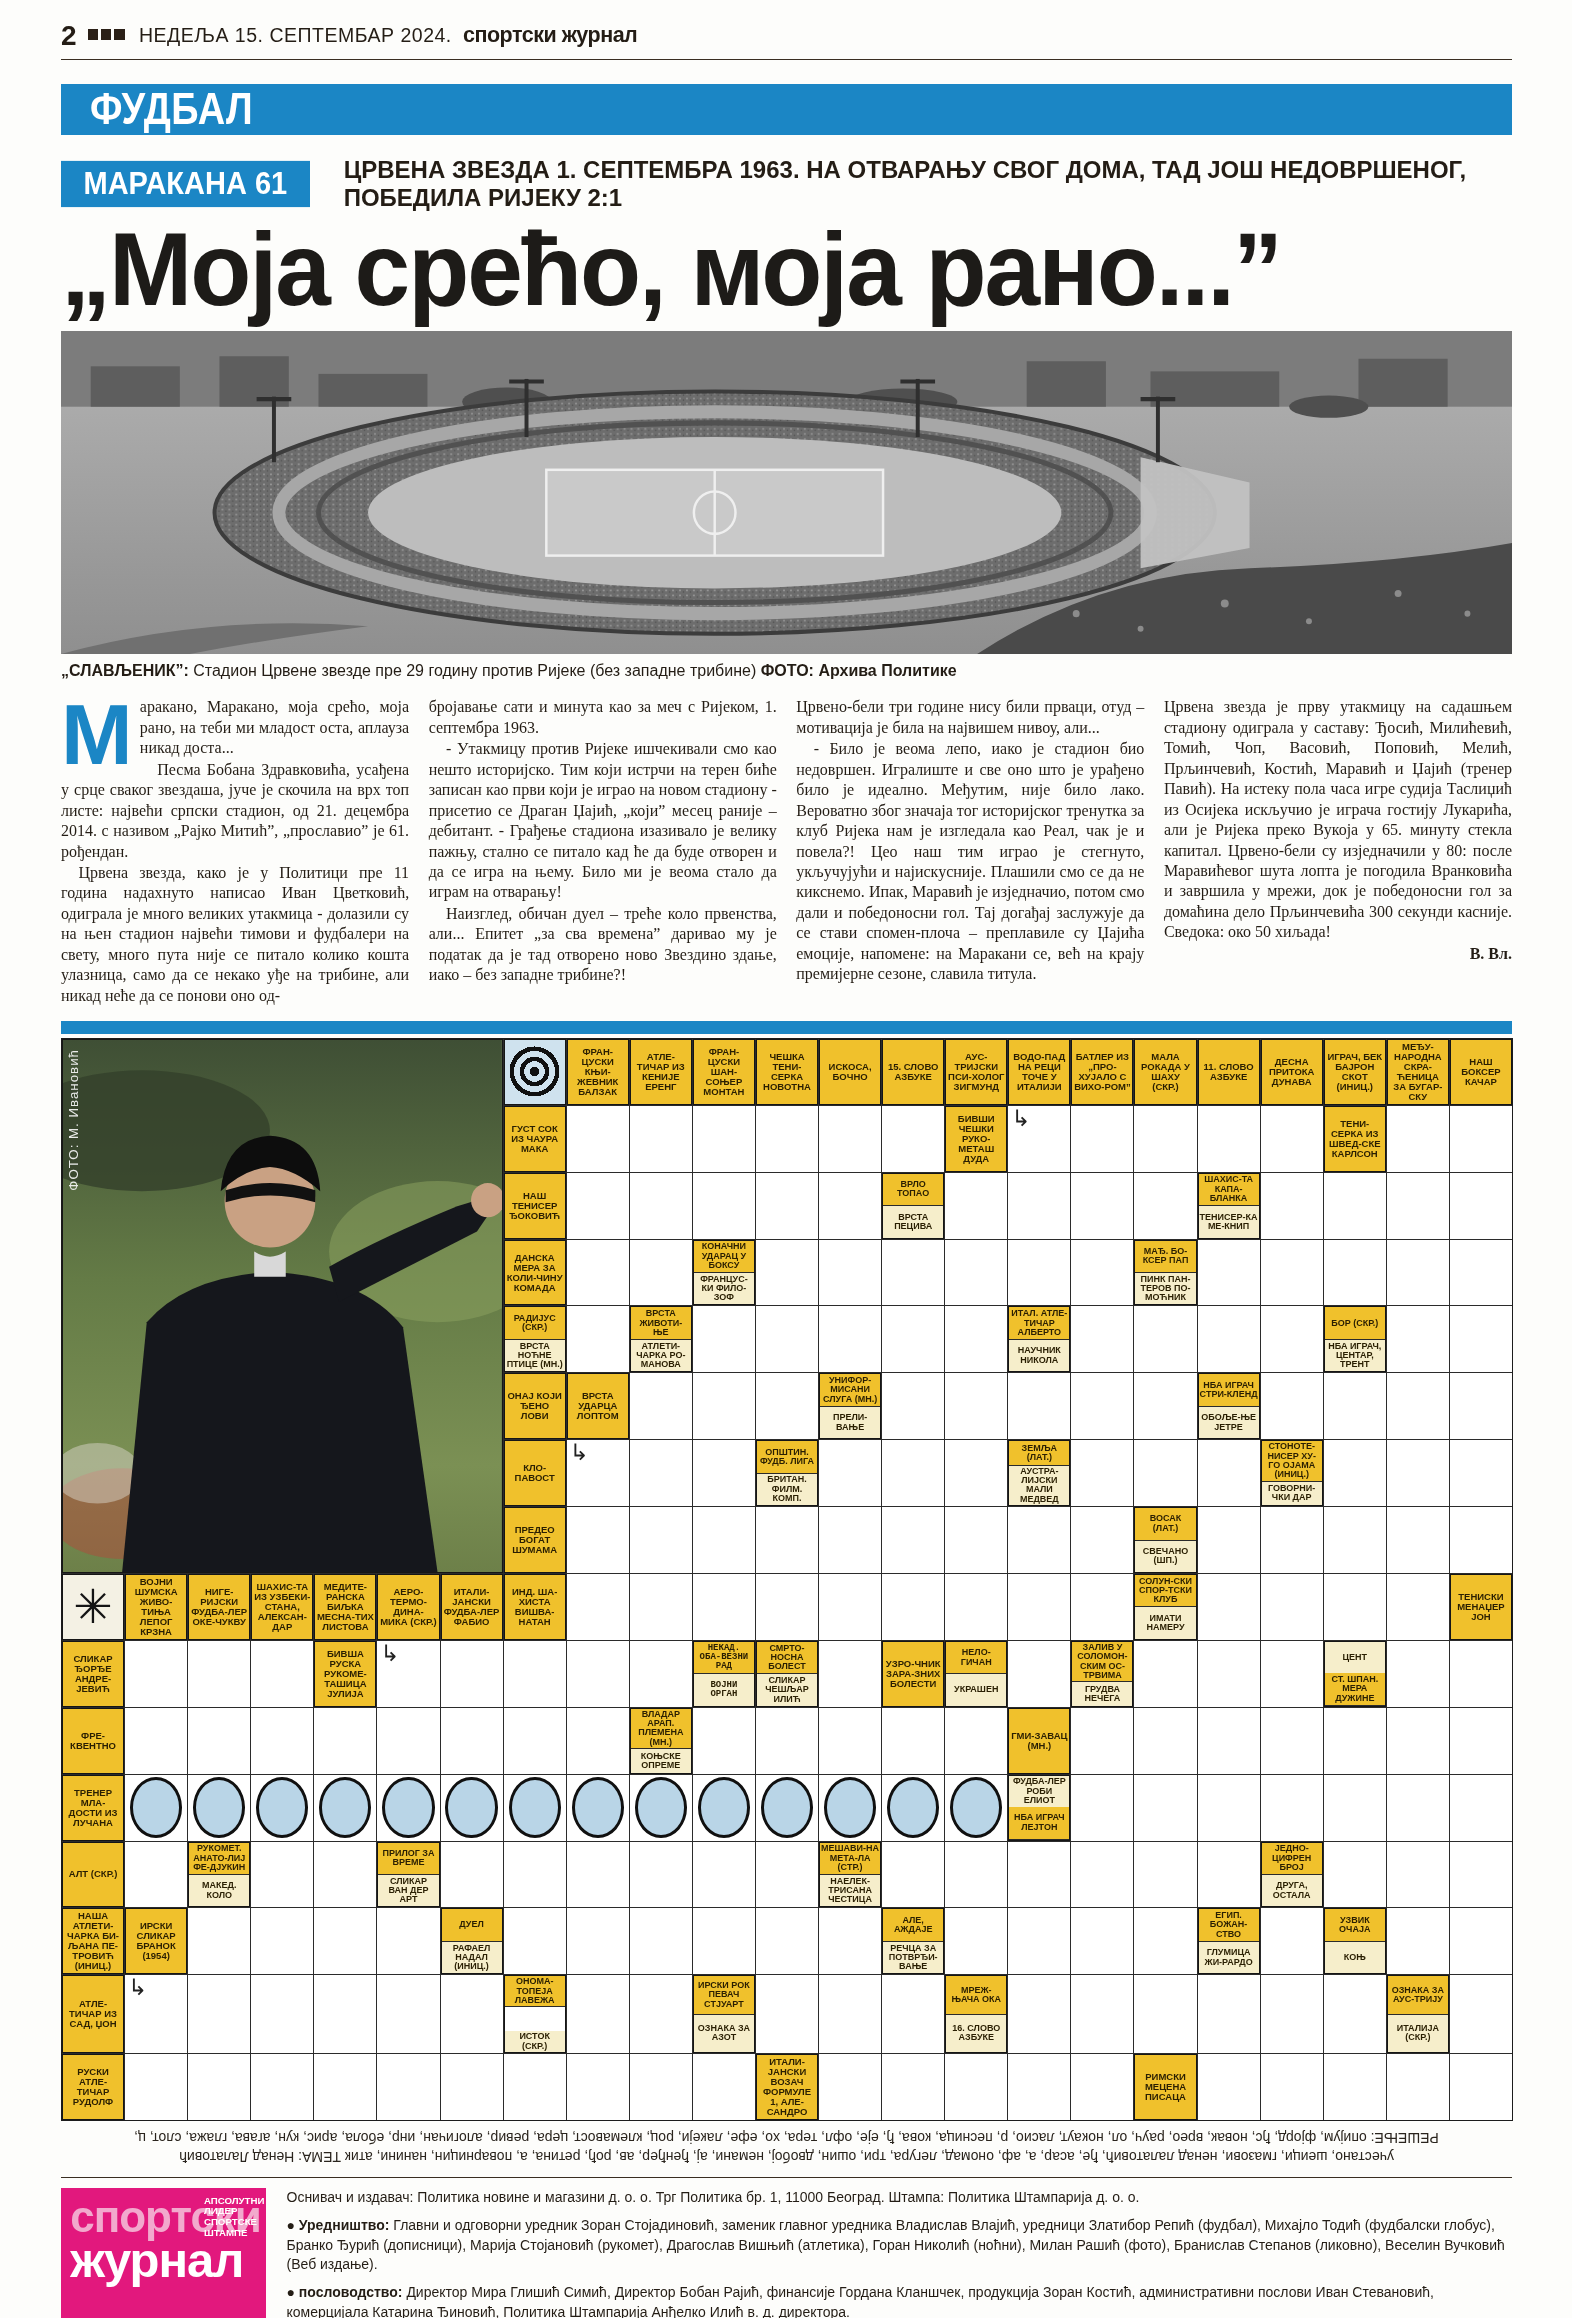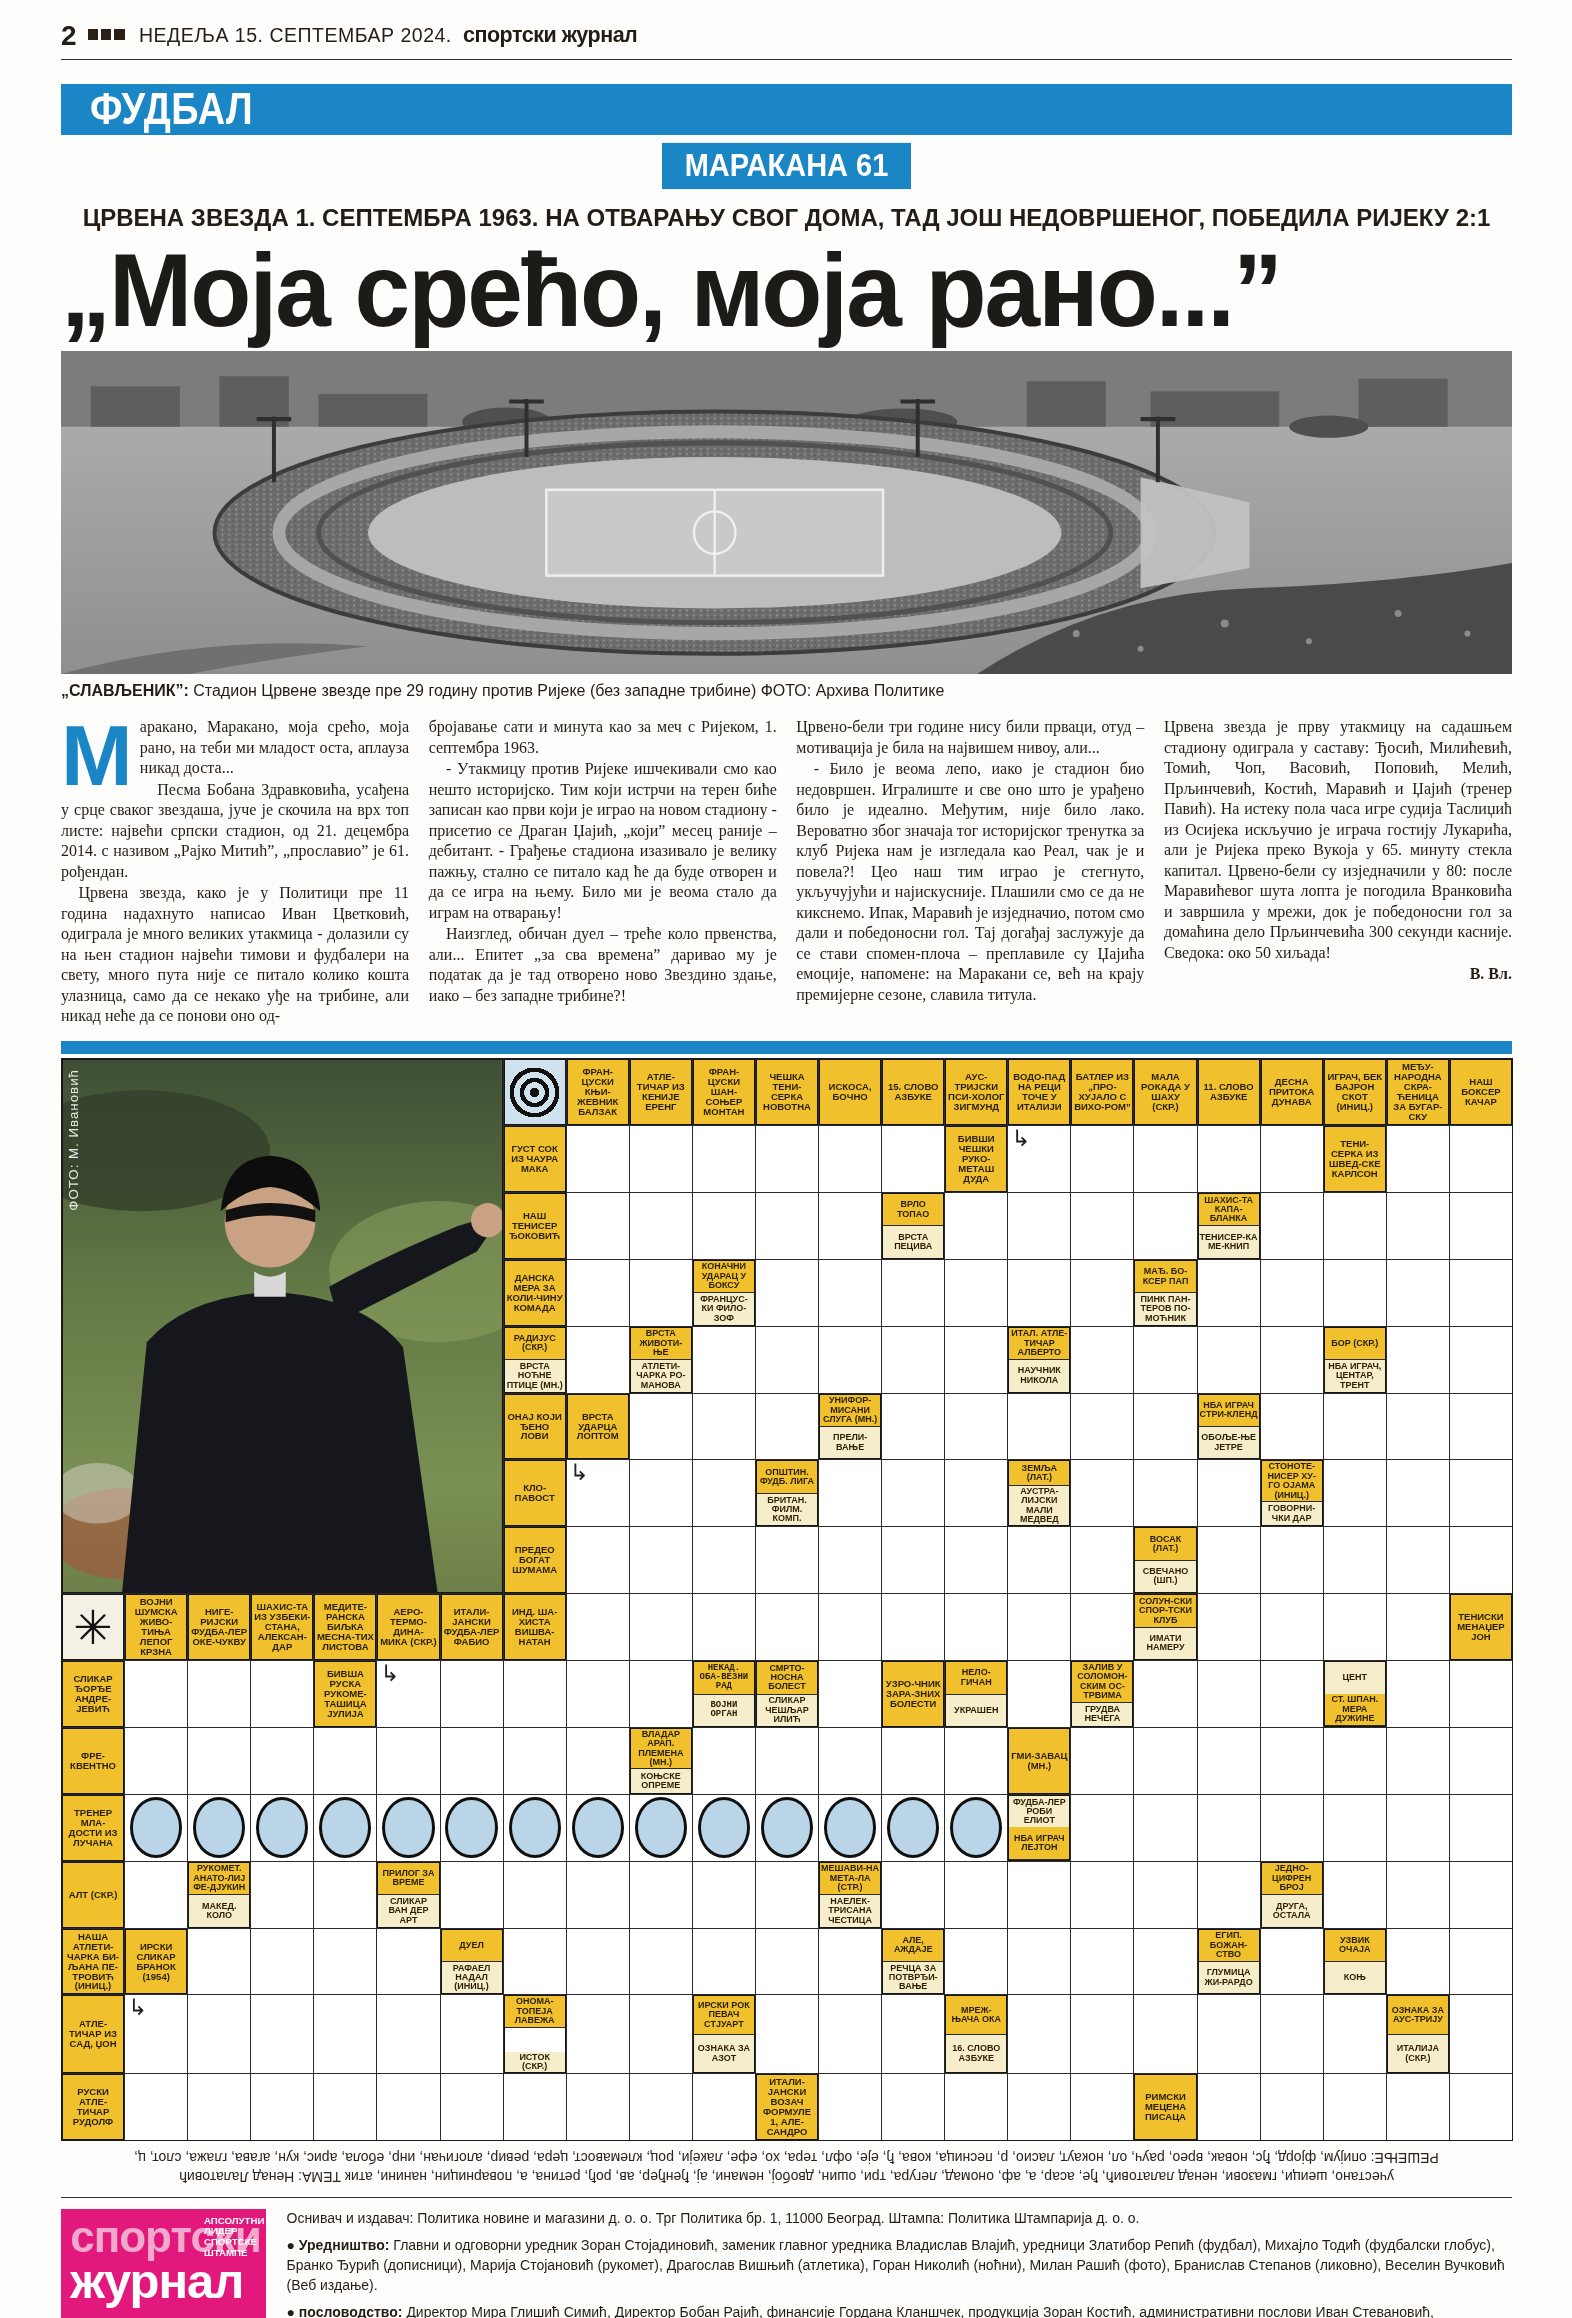--- a/index.html
+++ b/index.html
@@ -12,35 +12,35 @@
   .hdr .pno{font-size:28px;font-weight:bold;}
   .hdr .sq{display:inline-block;width:10.2px;height:10.2px;background:#2b2017;margin-right:3.1px;}
   .hdr .date{font-size:19.5px;letter-spacing:0.5px;font-family:"Liberation Sans",sans-serif;}
   .hdr .brand{font-size:21.5px;font-weight:900;letter-spacing:-0.5px;}
 
   
   .banner{margin-top:24.6px;background:#1b86c5;height:51px;display:flex;align-items:center;padding-left:29px;}
   .banner span{color:#fff;font-size:38px;font-weight:900;transform:scaleY(1.15);letter-spacing:0.5px;}
 
   
-  .kicker{margin-top:10px;display:flex;align-items:center;gap:17px;flex-direction:column;}
+  .kicker{margin-top:21px;display:flex;align-items:center;gap:34px;}
   .kicker .tag{background:#1b86c5;color:#fff;font-weight:900;font-size:29px;
                padding:4.1px 22.5px 5.1px 22.5px;transform:scaleY(1.1);white-space:nowrap;}
   .kicker .deck{font-size:24px;font-weight:bold;color:#241d15;letter-spacing:0;}
 
   
   .headline{margin-top:5.1px;font-size:100px;font-weight:900;letter-spacing:-2px;
             color:#1d1b18;line-height:1.0;white-space:nowrap;transform:scaleY(1.04);transform-origin:left top;}
 
   
   .hero{margin-top:13.3px;width:100%;height:323px;position:relative;background:#9a9a9a;}
   .hero svg{display:block;width:100%;height:100%;}
   .caption{margin-top:8.2px;font-size:16px;}
   .caption b{font-weight:900;}
-  .caption .credit{font-weight:normal;text-align:right;}
+  .caption .credit{font-weight:bold;text-align:right;}
 
   
   .article{margin-top:17.4px;display:flex;gap:19.5px;}
   .article .col{flex:1;font-family:"Liberation Serif",serif;font-size:16px;line-height:1.28;
                 text-align:justify;color:#241d15;}
   .article p{margin:0 0 1px 0;text-indent:17.4px;}
   .article p.first{text-indent:0;}
   .dropcap{float:left;color:#1b86c5;font-family:"Liberation Sans",sans-serif;
            font-weight:900;font-size:86px;line-height:0.78;margin:4.1px 7.2px 0 0;}
   .sig{text-align:right;font-weight:bold;font-family:"Liberation Serif",serif;}

